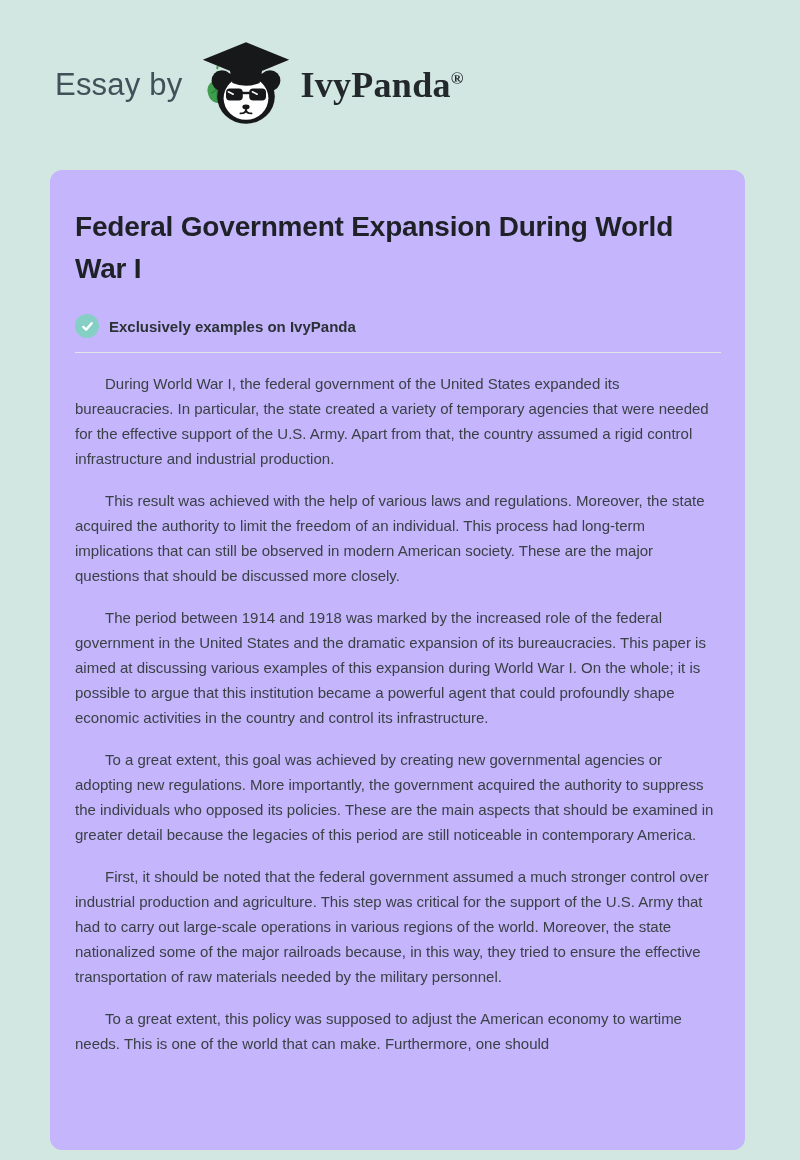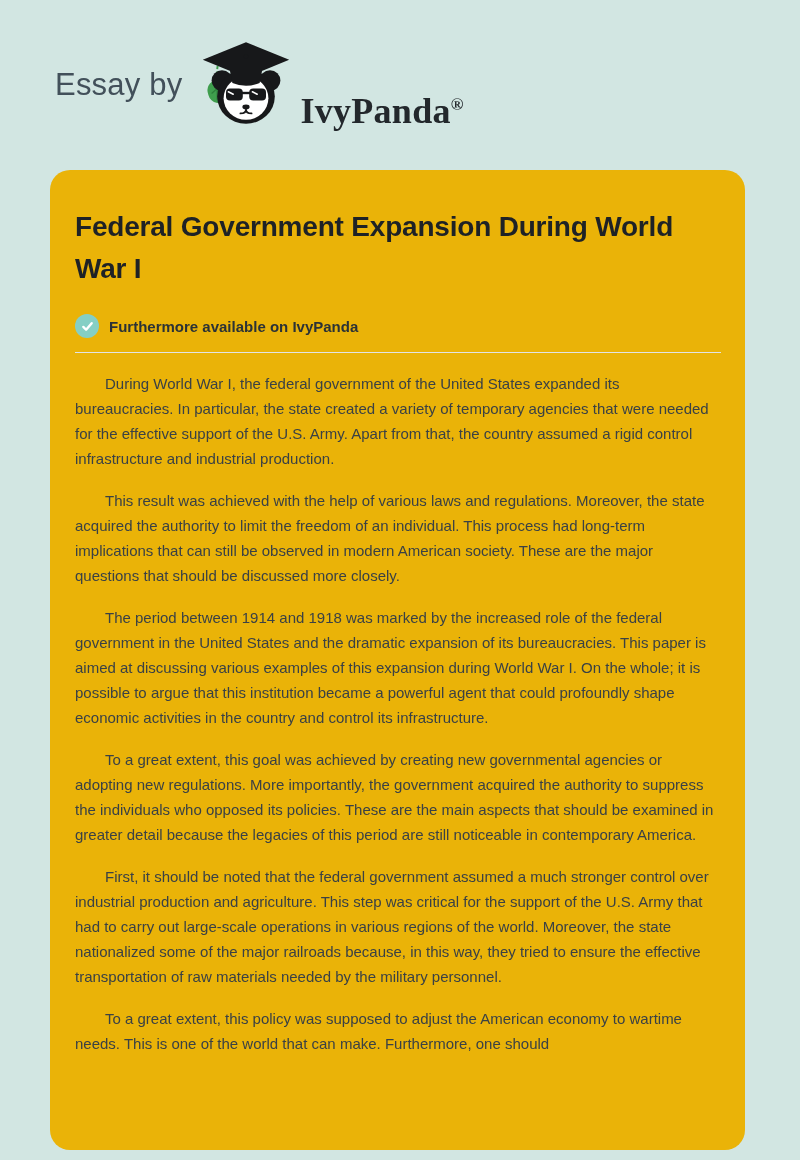--- a/index.html
+++ b/index.html
@@ -19,21 +19,21 @@
     align-items: center;
     padding-left: 55px;
   }
   .essay-by {
     font-size: 31px;
     color: #42505a;
     letter-spacing: 0.2px;
   }
   .brand-lockup {
     display: flex;
-    align-items: flex-end;
+    align-items: center;
     margin-left: 16px;
     cursor: pointer;
   }
   .panda-logo { width: 96px; height: 90px; margin-right: 6px; }
   .brand-name {
     font-family: "Liberation Serif", serif;
     font-weight: 700;
     font-size: 36px;
     color: #23282c;
     letter-spacing: 0.3px;
@@ -45,22 +45,22 @@
     color: #23282c;
     vertical-align: super;
     line-height: 1;
   }
 
   
   .essay-card {
     width: 695px;
     height: 980px;
     margin-left: 50px;
-    background: #eab308;
-    border-radius: 20px;
+    background: #c4b5fd;
+    border-radius: 12px;
     padding: 36px 24px 0 25px;
     overflow: hidden;
   }
   .essay-title {
     font-size: 28px;
     font-weight: 700;
     line-height: 42px;
     color: #1e2226;
     letter-spacing: -0.2px;
     margin-bottom: 24px;
@@ -140,21 +140,21 @@
 
 <main class="essay-card">
   <h1 class="essay-title">Federal Government Expansion During World War I</h1>
 
   <div class="badge-row">
     <span class="check-circle">
       <svg viewBox="0 0 14 14" aria-hidden="true">
         <path d="M2.5 7.5 L5.5 10.5 L11.5 3.5" fill="none" stroke="#ffffff" stroke-width="2.6" stroke-linecap="round" stroke-linejoin="round"></path>
       </svg>
     </span>
-    <span class="badge-text">Furthermore available on IvyPanda</span>
+    <span class="badge-text">Exclusively examples on IvyPanda</span>
   </div>
 
   <hr class="divider">
 
   <article class="essay-body">
     <p>During World War I, the federal government of the United States expanded its bureaucracies. In particular, the state created a variety of temporary agencies that were needed for the effective support of the U.S. Army. Apart from that, the country assumed a rigid control infrastructure and industrial production.</p>
     <p>This result was achieved with the help of various laws and regulations. Moreover, the state acquired the authority to limit the freedom of an individual. This process had long-term implications that can still be observed in modern American society. These are the major questions that should be discussed more closely.</p>
     <p>The period between 1914 and 1918 was marked by the increased role of the federal government in the United States and the dramatic expansion of its bureaucracies. This paper is aimed at discussing various examples of this expansion during World War I. On the whole; it is possible to argue that this institution became a powerful agent that could profoundly shape economic activities in the country and control its infrastructure.</p>
     <p>To a great extent, this goal was achieved by creating new governmental agencies or adopting new regulations. More importantly, the government acquired the authority to suppress the individuals who opposed its policies. These are the main aspects that should be examined in greater detail because the legacies of this period are still noticeable in contemporary America.</p>
     <p>First, it should be noted that the federal government assumed a much stronger control over industrial production and agriculture. This step was critical for the support of the U.S. Army that had to carry out large-scale operations in various regions of the world. Moreover, the state nationalized some of the major railroads because, in this way, they tried to ensure the effective transportation of raw materials needed by the military personnel.</p>

